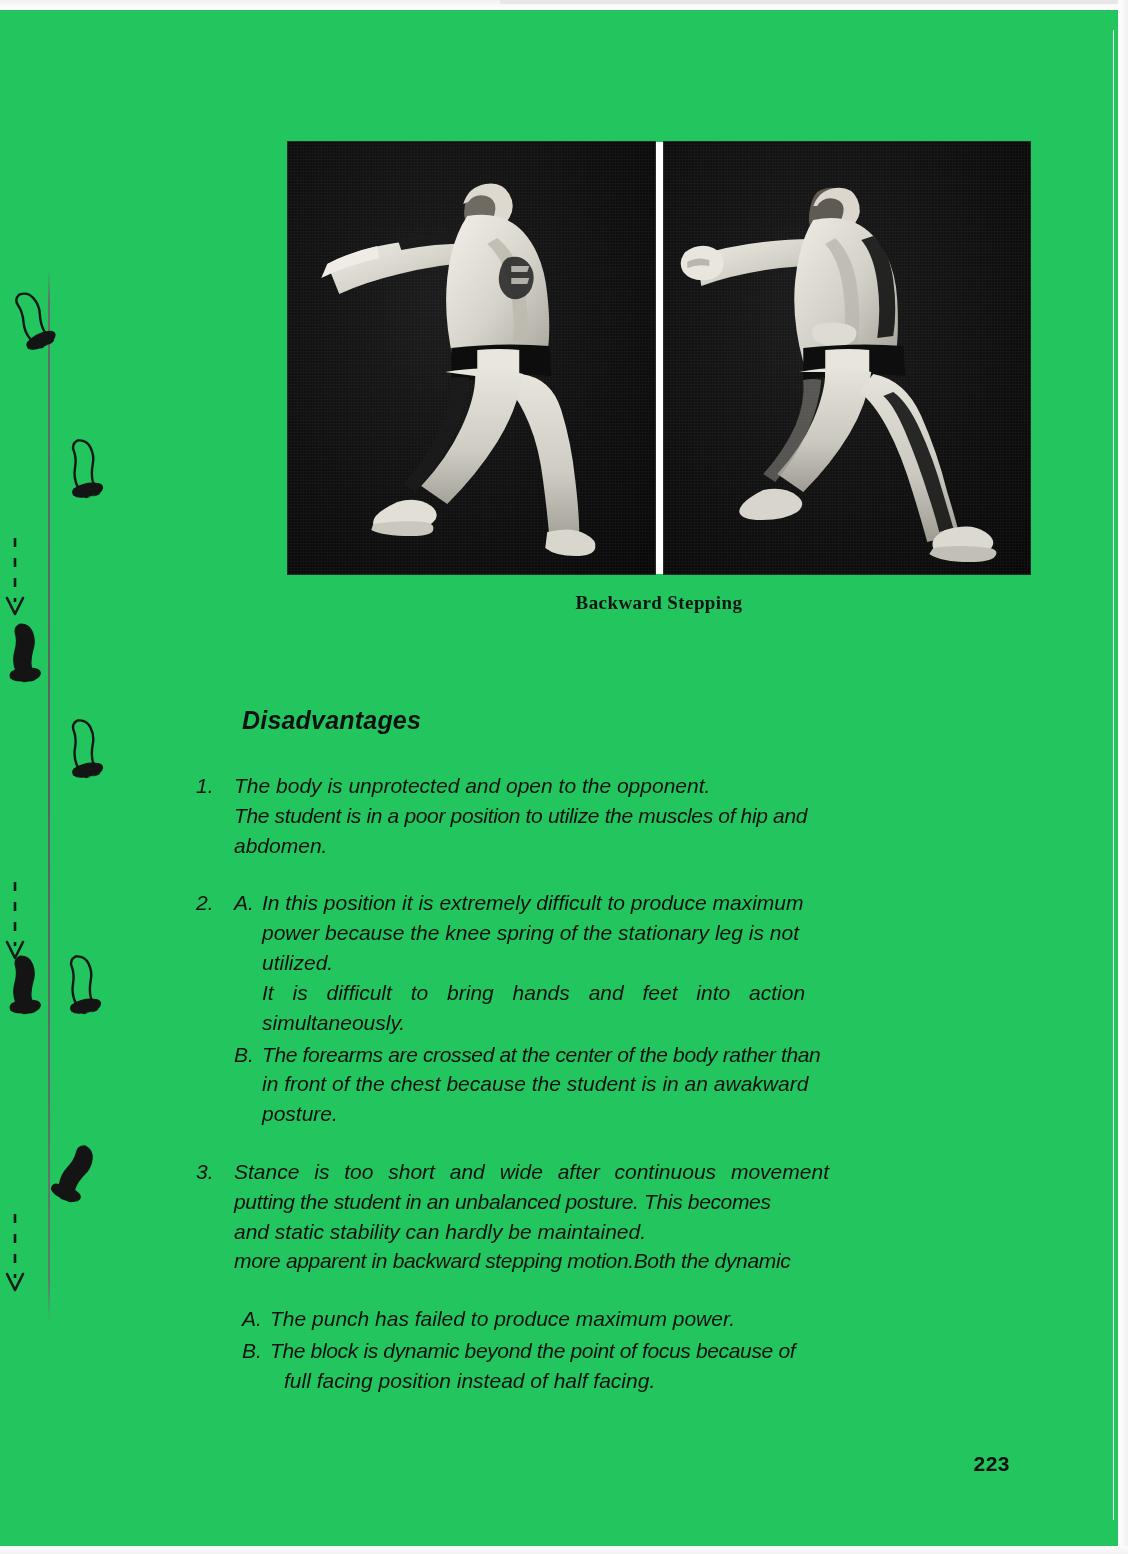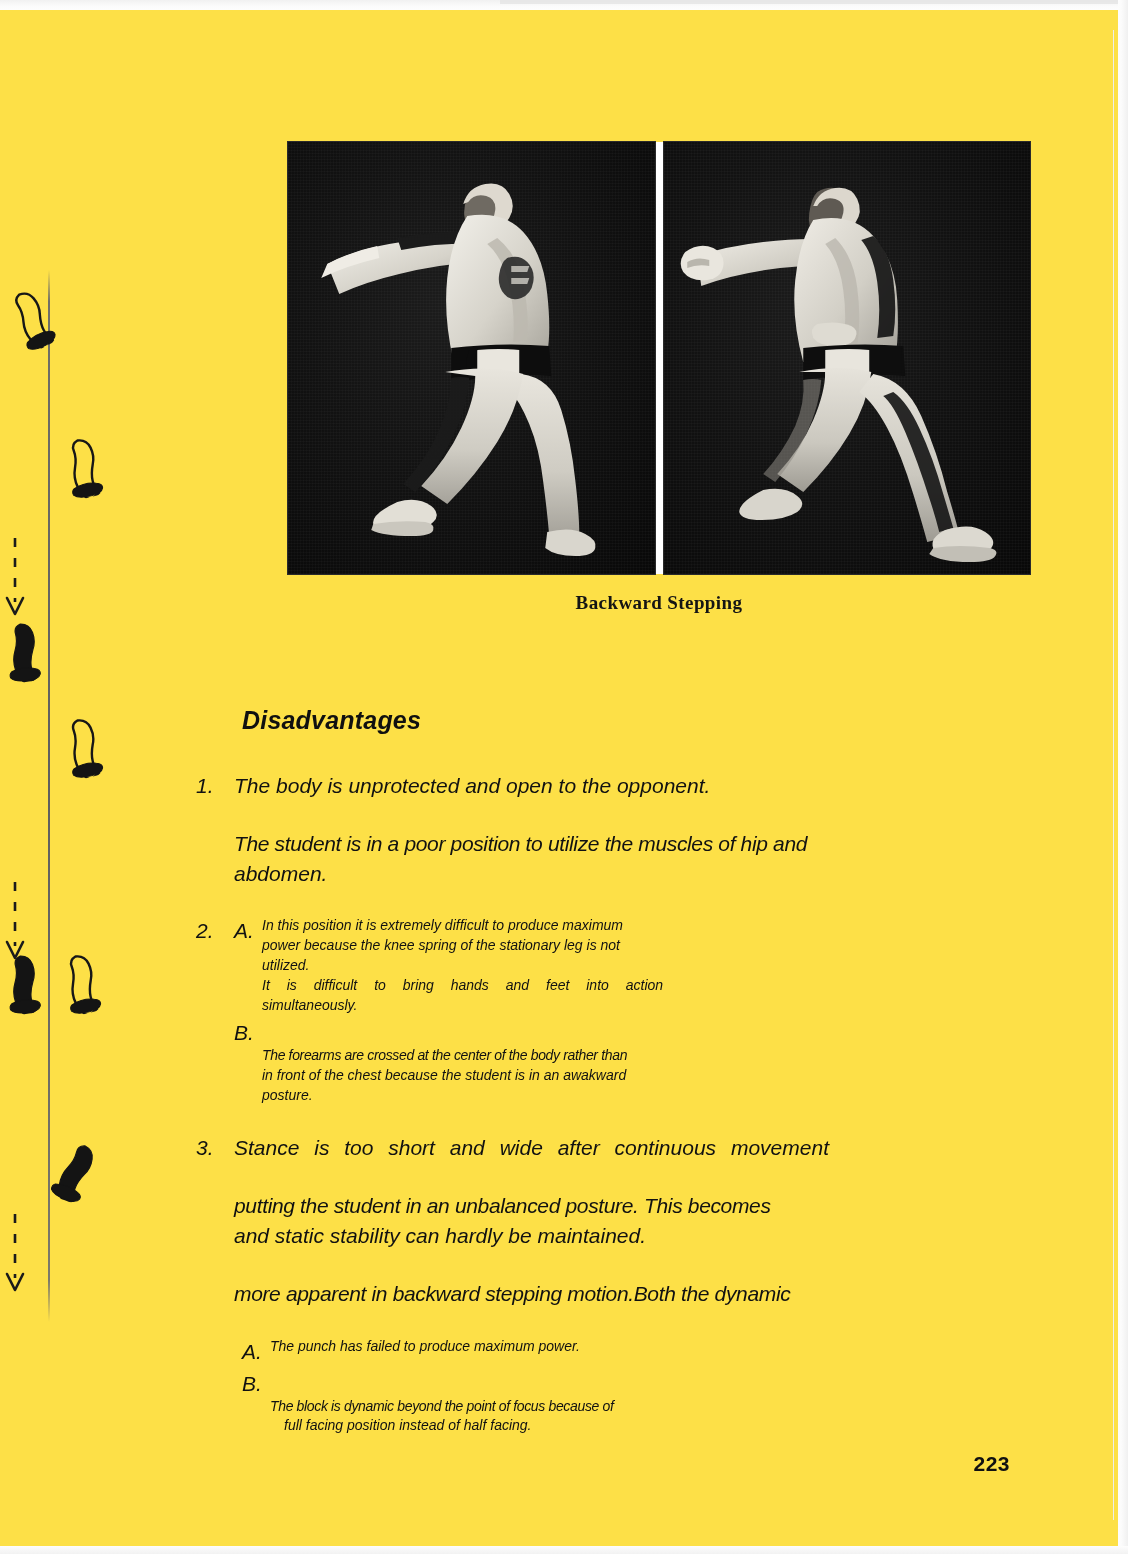--- a/index.html
+++ b/index.html
@@ -5,21 +5,21 @@
 <style>
   html, body {
     margin: 0;
     padding: 0;
     background: #ffffff;
   }
   .page {
     position: relative;
     width: 1128px;
     height: 1554px;
-    background: #fde047;
+    background: #22c55e;
     overflow: hidden;
     font-family: "Liberation Sans", sans-serif;
     color: #111111;
   }
 
   
   .scan-edge-top {
     position: absolute;
     left: 0; top: 0;
     width: 1128px; height: 10px;
@@ -159,40 +159,39 @@
   .item-body {
     flex: 1 1 auto;
     font-size: 21px;
     line-height: 1.42;
     color: #111;
   }
   .line { display: block; }
   .line.narrow {
     font-stretch: condensed;
     letter-spacing: -.35px;
-    margin-top: 28px;
   }
   .line.spaced {
     word-spacing: 9px;
   }
   .line.spaced-wide {
     word-spacing: 13px;
   }
 
   .sub {
     display: flex;
   }
   .sub-letter {
     flex: 0 0 28px;
     font-size: 21px;
     line-height: 1.42;
   }
   .sub-text {
     flex: 1 1 auto;
-    font-size: 14px;
+    font-size: 21px;
     line-height: 1.42;
   }
   .sub-block { margin-top: 2px; }
 
   .subgroup {
     margin-top: 22px;
     margin-left: 46px;
   }
   .subgroup .sub + .sub { margin-top: 2px; }
   .subgroup .sub-text .line + .line { padding-left: 14px; }

